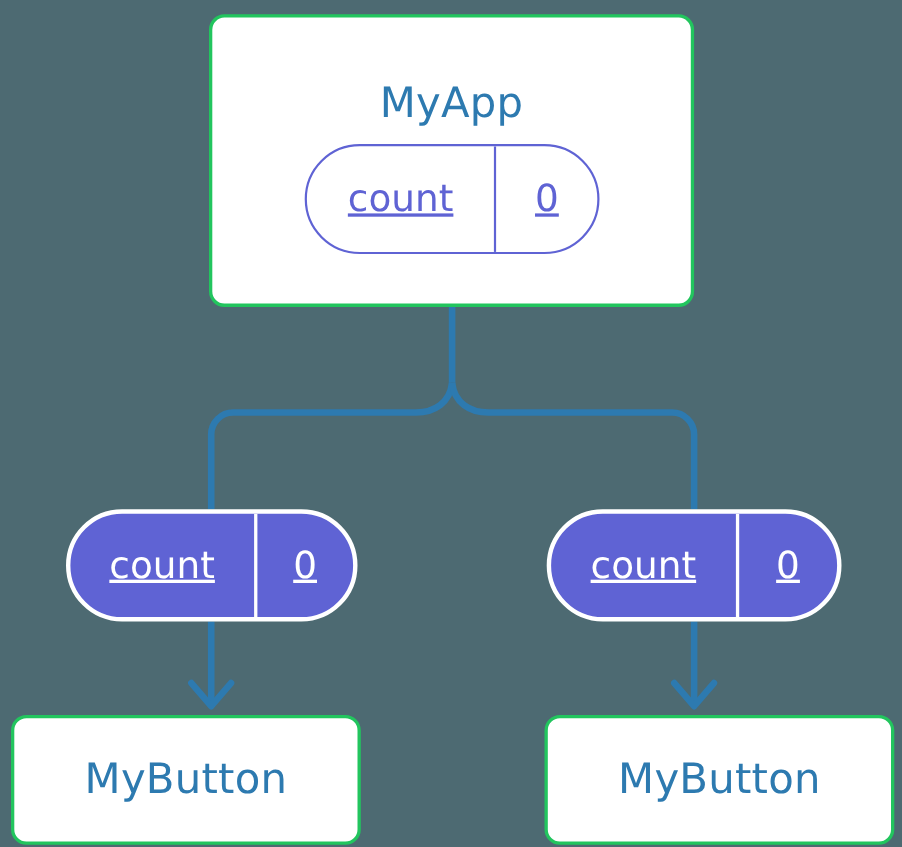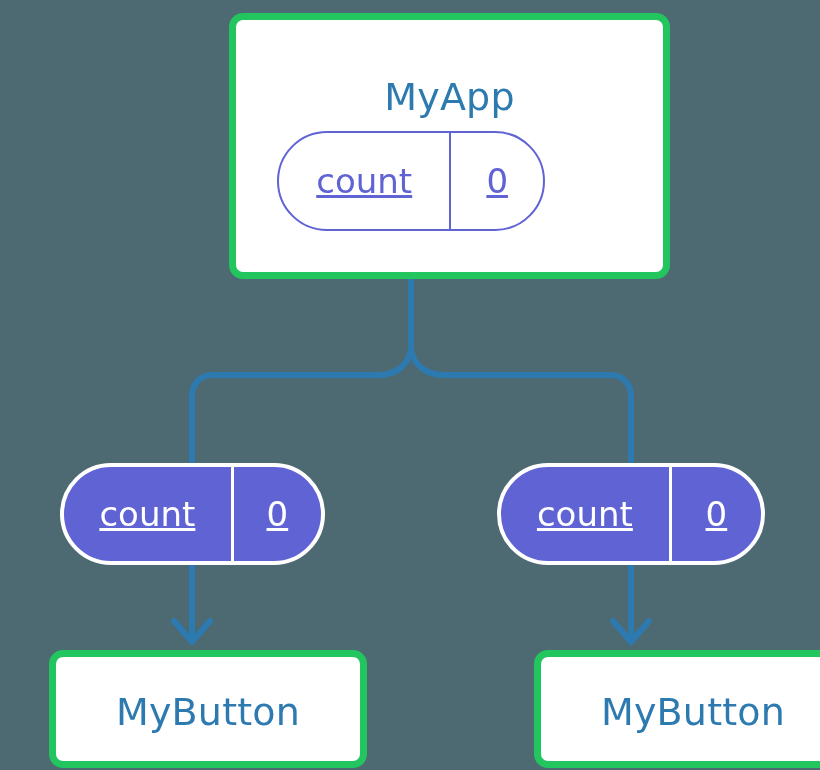--- a/index.html
+++ b/index.html
@@ -26,25 +26,24 @@
     top: 0;
     width: 820px;
     height: 770px;
     z-index: 1;
   }
 
   
   .component-box {
     position: absolute;
     background: #ffffff;
-    border: 7px solid #22c55e;
+    border: 3px solid #22c55e;
     border-radius: 14px;
     box-sizing: border-box;
     z-index: 2;
-    margin-left: 39px;
   }
   .component-title {
     position: absolute;
     left: 0;
     width: 100%;
     text-align: center;
     color: #2d7ab0;
     font-weight: 400;
     letter-spacing: 0.2px;
   }

